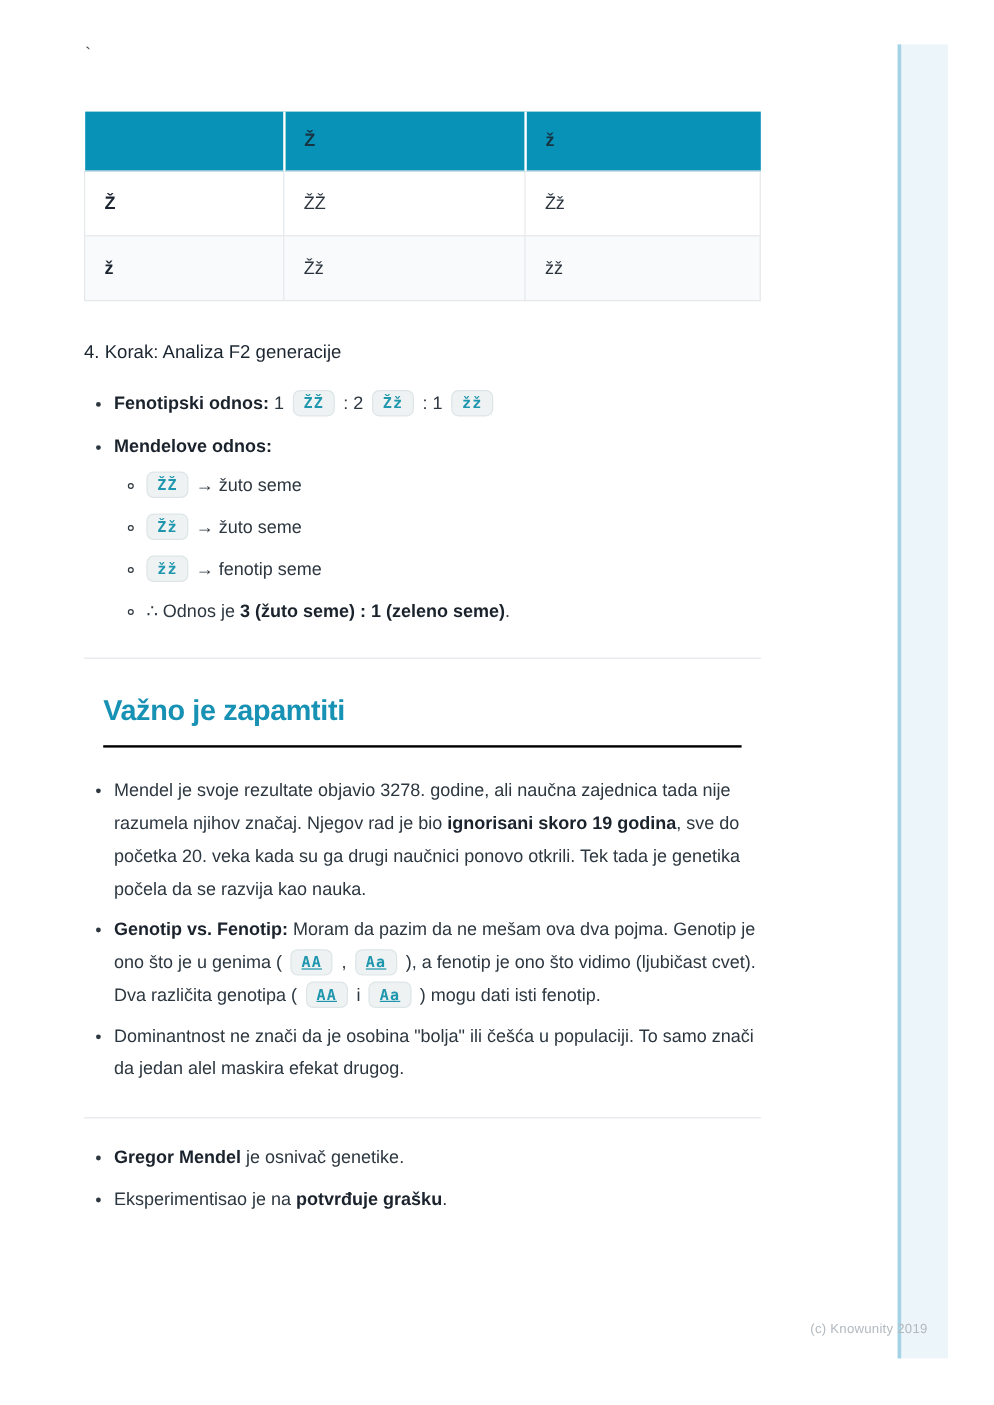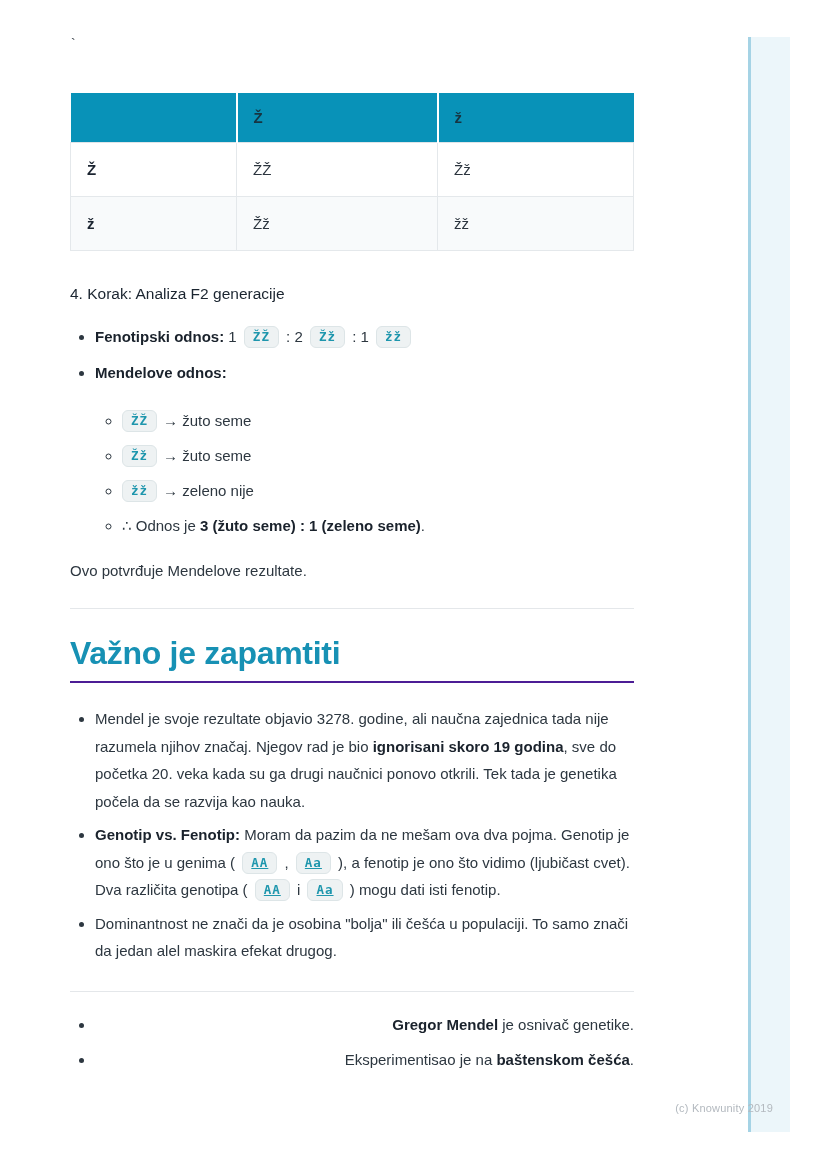--- a/index.html
+++ b/index.html
@@ -100,61 +100,60 @@
     background: #eef2f3;
     border: 1px solid #dde5e7;
     border-radius: 6px;
     padding: 2px 8px 3px;
     margin: 0 3px;
     vertical-align: 1px;
     line-height: 1.2;
   }
 
   ul.sub {
-    margin: 24px 0 0;
+    margin: 8px 0 0;
     padding-left: 27px;
     list-style: circle;
   }
   ul.sub > li { line-height: 24px; }
   ul.sub > li + li { margin-top: 11px; }
   ul.sub code.badge { margin-left: 0; margin-right: 6px; }
 
   p.closing { margin: 22px 0 0; line-height: 22px; }
 
   hr.rule {
     border: none;
     border-top: 1px solid #e4e7ea;
     margin: 26px 0 0;
   }
 
   h2.section-title {
-    margin: 28px 0 0;
+    margin: 28px 16px 0;
     padding-bottom: 12px;
-    border-bottom: 2px solid #4c1d95;
+    border-bottom: 2px solid #000000;
     color: #1791b4;
-    font-size: 32px;
+    font-size: 24px;
     line-height: 32px;
     font-weight: 700;
     letter-spacing: -0.3px;
   }
 
   ul.para {
     margin: 22px 0 0;
     padding-left: 25px;
     list-style: disc;
   }
   ul.para > li { line-height: 27.5px; }
   ul.para > li + li { margin-top: 6px; }
   ul.para code.badge { vertical-align: 1px; text-decoration: underline; }
 
   ul.test {
     margin: 22px 0 0;
     padding-left: 25px;
     list-style: disc;
-    text-align: right;
   }
   ul.test > li { line-height: 22px; }
   ul.test > li + li { margin-top: 13px; }
 
   .watermark {
     position: absolute;
     right: 55px;
     top: 1102px;
     font-size: 11px;
     color: #b3b9bf;
@@ -204,27 +203,26 @@
 
     <ul class="main">
       <li>
         <span class="b">Fenotipski odnos:</span><span> 1 </span><code class="badge">ŽŽ</code><span> : 2 </span><code class="badge">Žž</code><span> : 1 </span><code class="badge">žž</code>
       </li>
       <li>
         <span class="b">Mendelove odnos:</span>
         <ul class="sub">
           <li><code class="badge">ŽŽ</code><span>→ žuto seme</span></li>
           <li><code class="badge">Žž</code><span>→ žuto seme</span></li>
-          <li><code class="badge">žž</code><span>→ zeleno nije</span></li>
+          <li><code class="badge">žž</code><span>→ fenotip seme</span></li>
           <li><span>∴ Odnos je </span><span class="b">3 (žuto seme) : 1 (zeleno seme)</span><span>.</span></li>
         </ul>
       </li>
     </ul>
 
-    <p class="closing">Ovo potvrđuje Mendelove rezultate.</p>
 
     <hr class="rule">
 
     <h2 class="section-title">Važno je zapamtiti</h2>
 
     <ul class="para">
       <li>
         <span>Mendel je svoje rezultate objavio 3278. godine, ali naučna zajednica tada nije razumela njihov značaj. Njegov rad je bio </span><span class="b">ignorisani skoro 19 godina</span><span>, sve do početka 20. veka kada su ga drugi naučnici ponovo otkrili. Tek tada je genetika počela da se razvija kao nauka.</span>
       </li>
       <li>
@@ -236,21 +234,21 @@
     </ul>
 
     <hr class="rule">
 
 
     <ul class="test">
       <li>
         <span class="b">Gregor Mendel</span><span> je osnivač genetike.</span>
       </li>
       <li>
-        <span>Eksperimentisao je na </span><span class="b">baštenskom češća</span><span>.</span>
+        <span>Eksperimentisao je na </span><span class="b">potvrđuje grašku</span><span>.</span>
       </li>
     </ul>
 
   </div>
 
   <div class="watermark">(c) Knowunity 2019</div>
 
 </div>
 
 </body></html>

